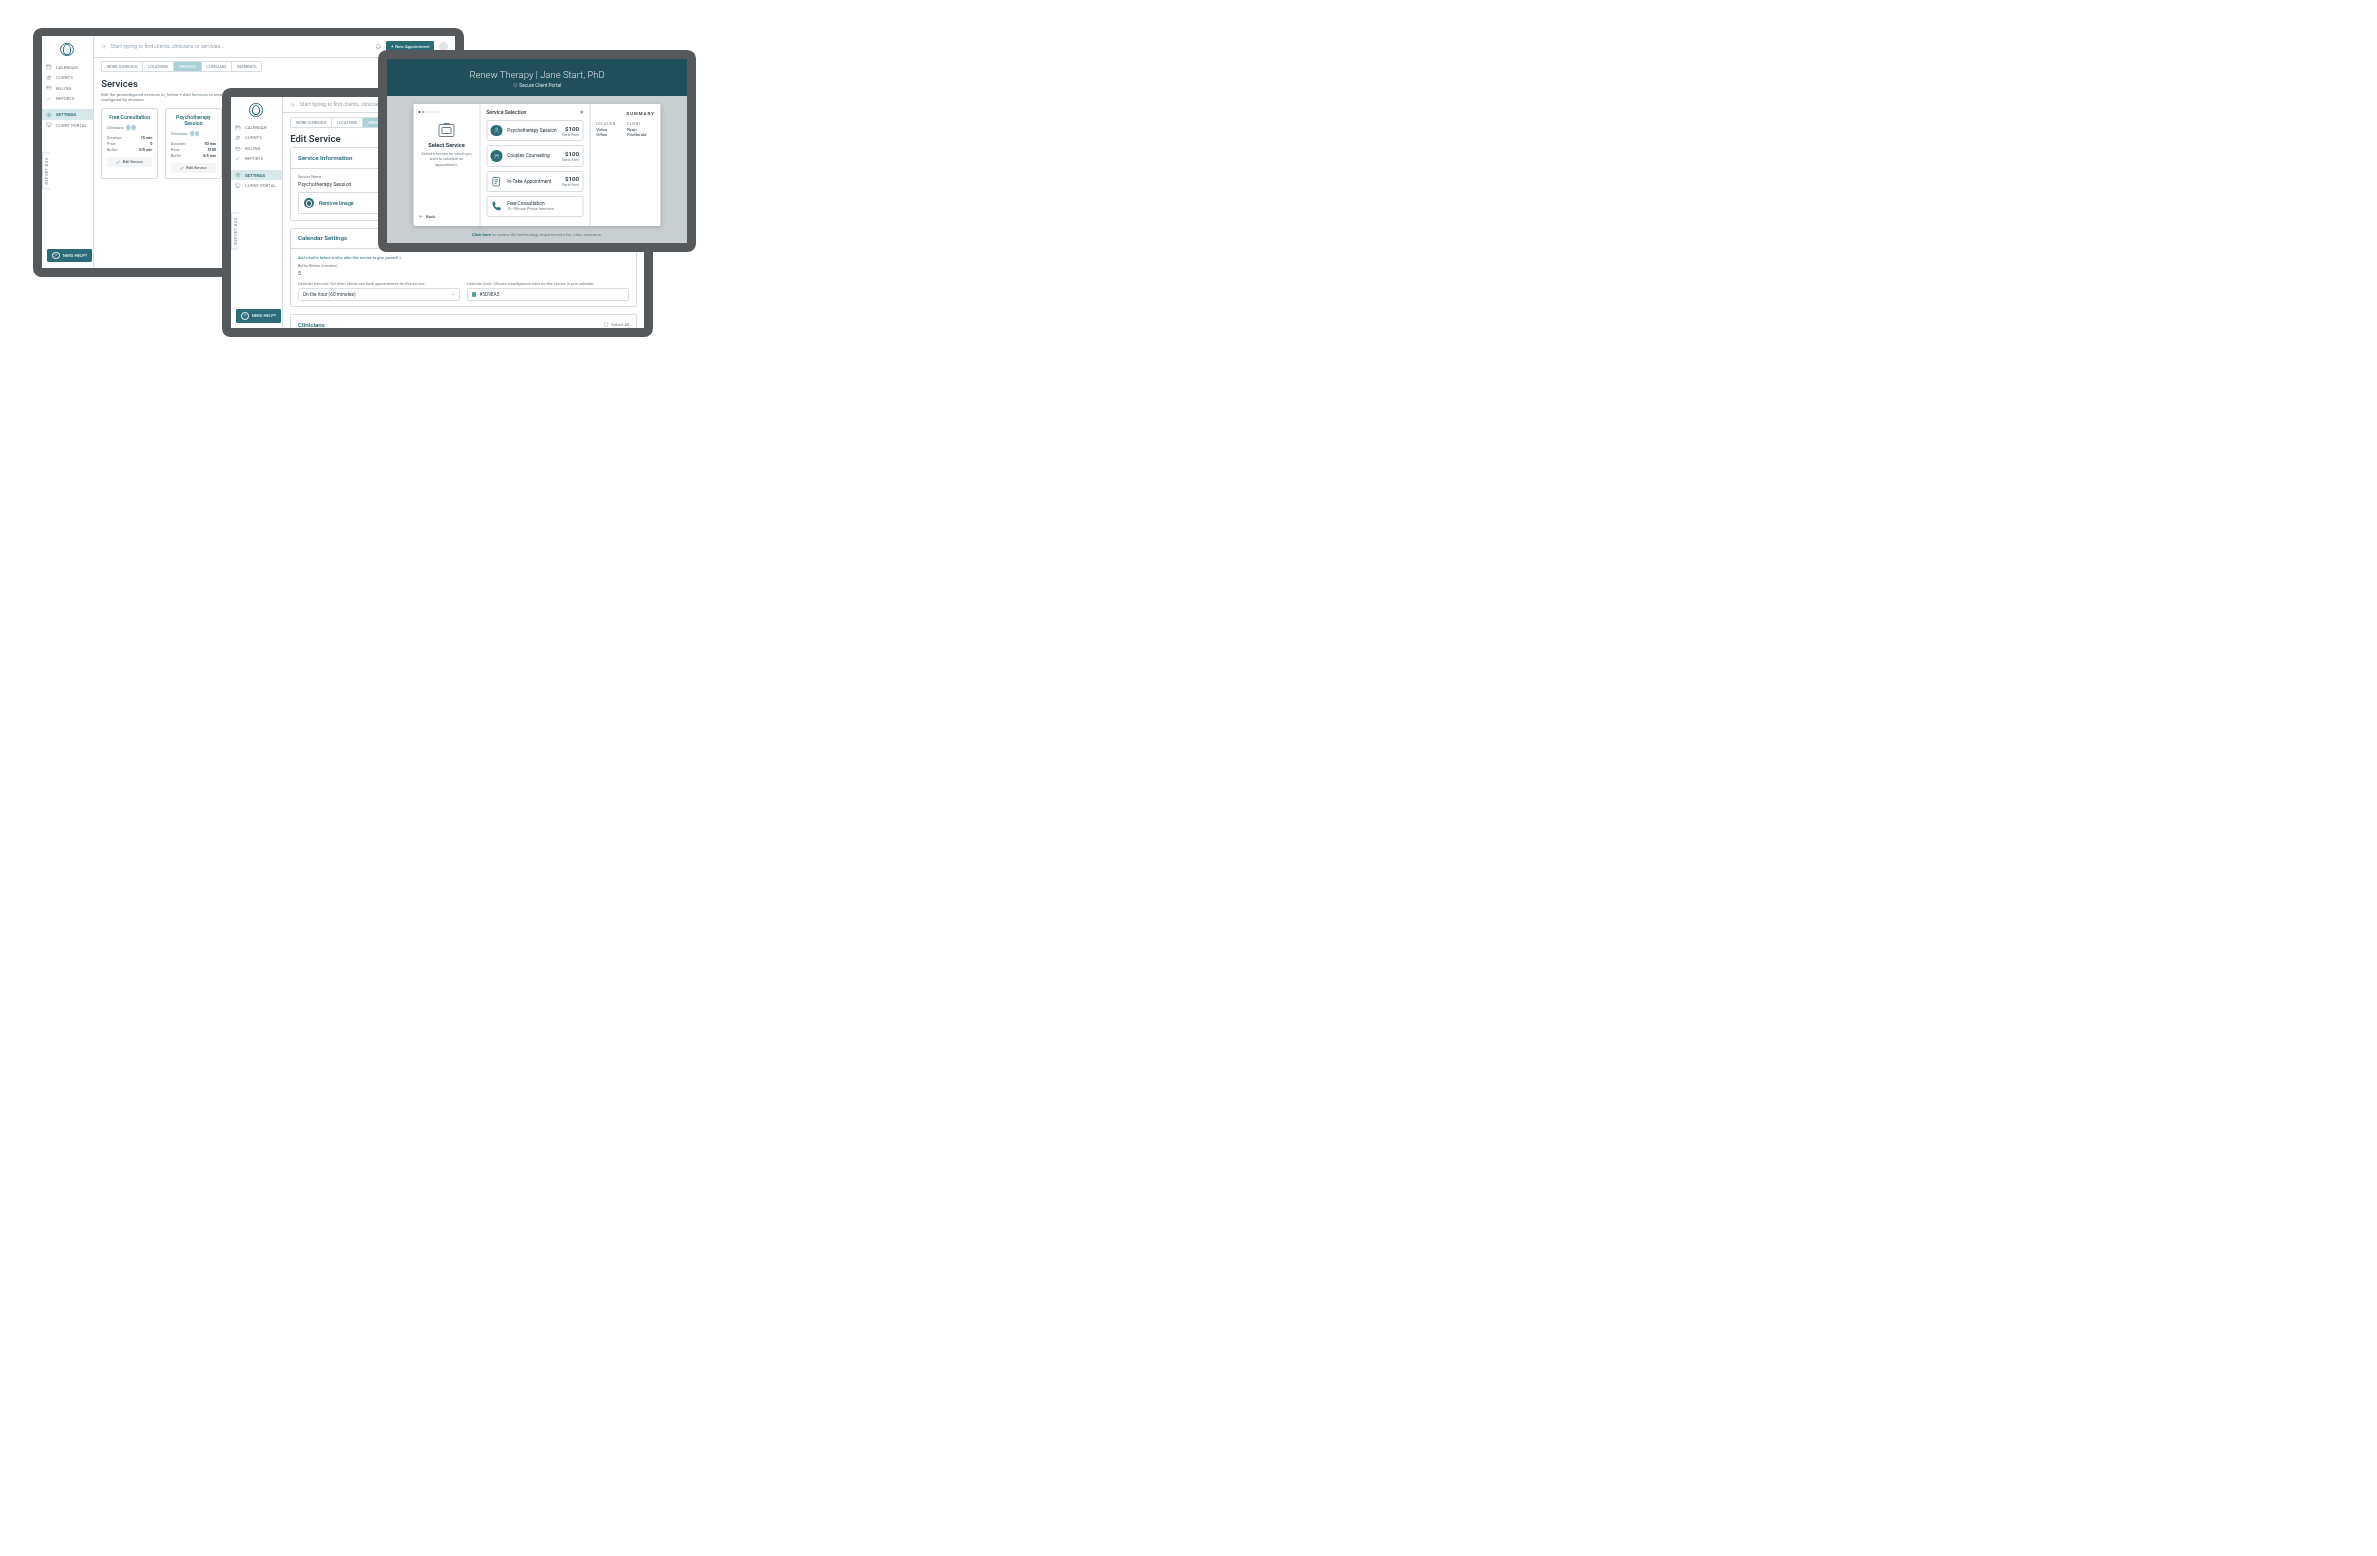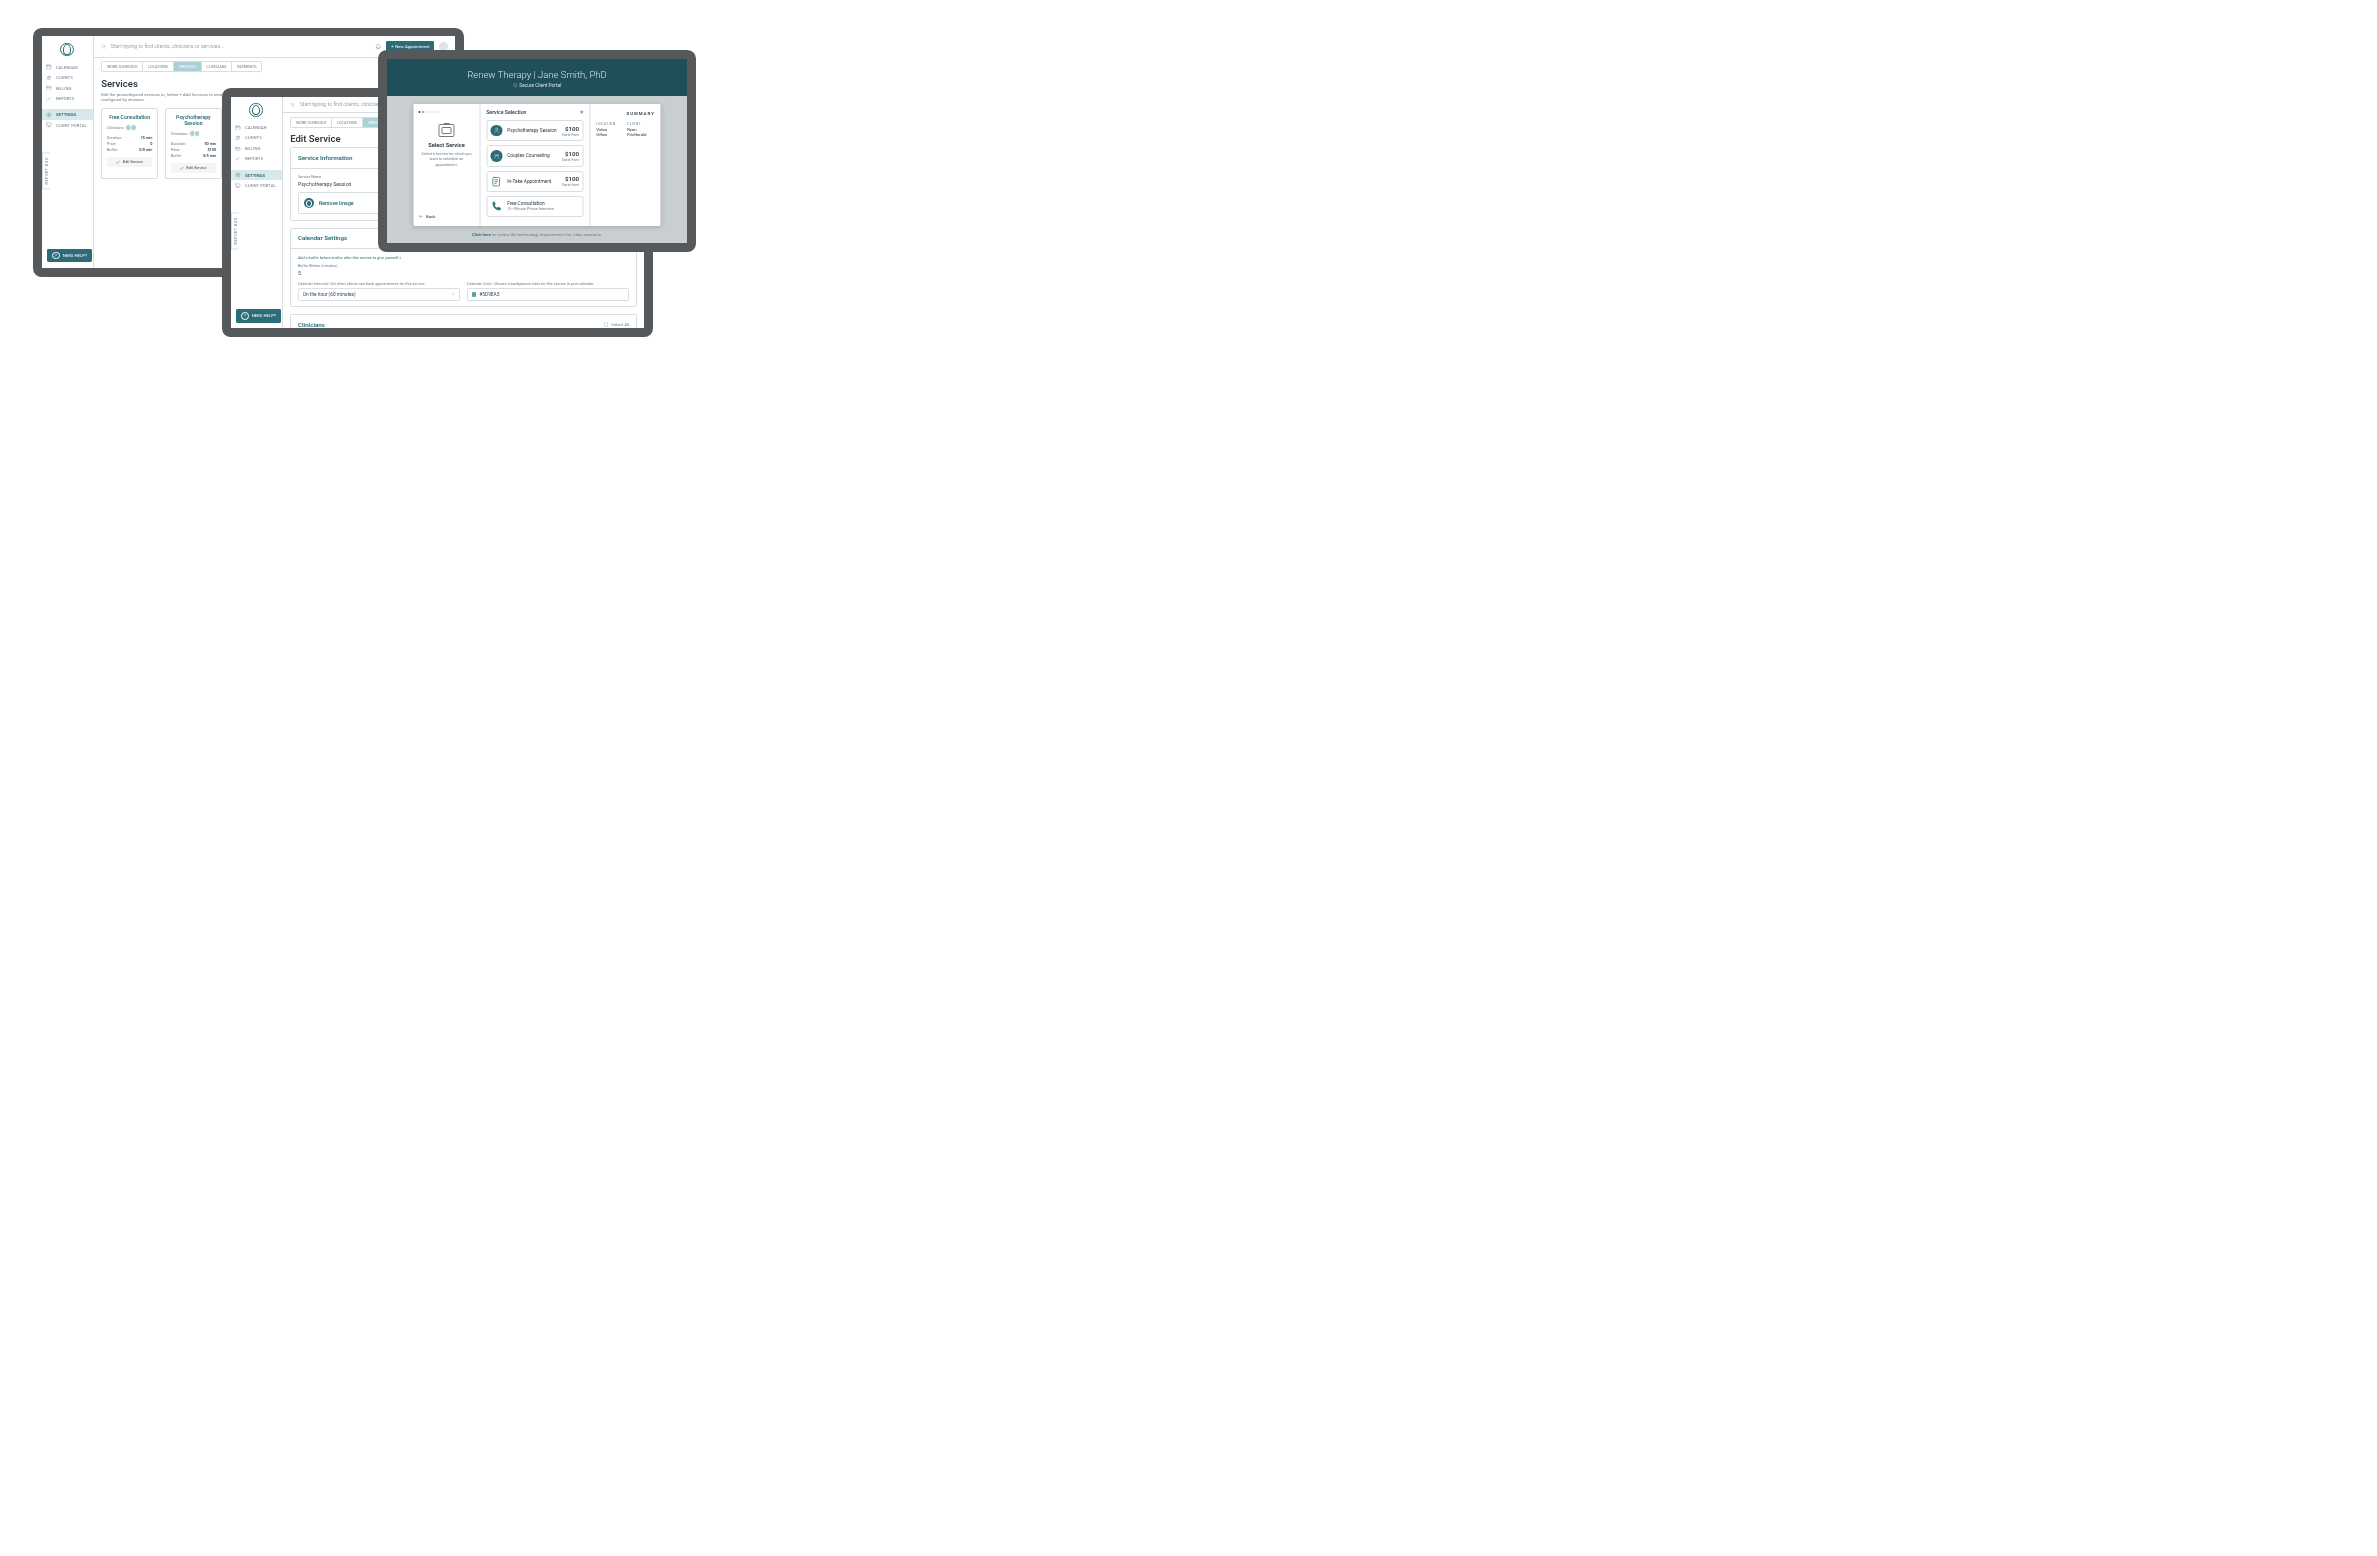--- a/index.html
+++ b/index.html
@@ -403,21 +403,21 @@
     <div class="bugtab">REPORT BUG</div>
     <div class="helpbtn">
         <span>NEED HELP?</span>
       </div>
   </div>
 </div>
 
 <div class="frame" style="left:378px;top:50px;width:318px;height:202px;">
   <div class="frame-inner">
     <div class="portal-head">
-      <div class="portal-title">Renew Therapy | Jane Smith, PhD</div>
+      <div class="portal-title">Renew Therapy | Jane Start, PhD</div>
       <div class="portal-sub">
           <svg style="width:4.8px;height:4.8px" viewBox="0 0 24 24">
             <path d="M12 3l8 3v5c0 5-3 8-8 10-5-2-8-5-8-10V6z"></path>
             <path d="m9 12 2 2 4-4"></path>
           </svg>
           <span>Secure Client Portal</span>
         </div>
     </div>
     <div class="portal-body">
       <div class="modal">

